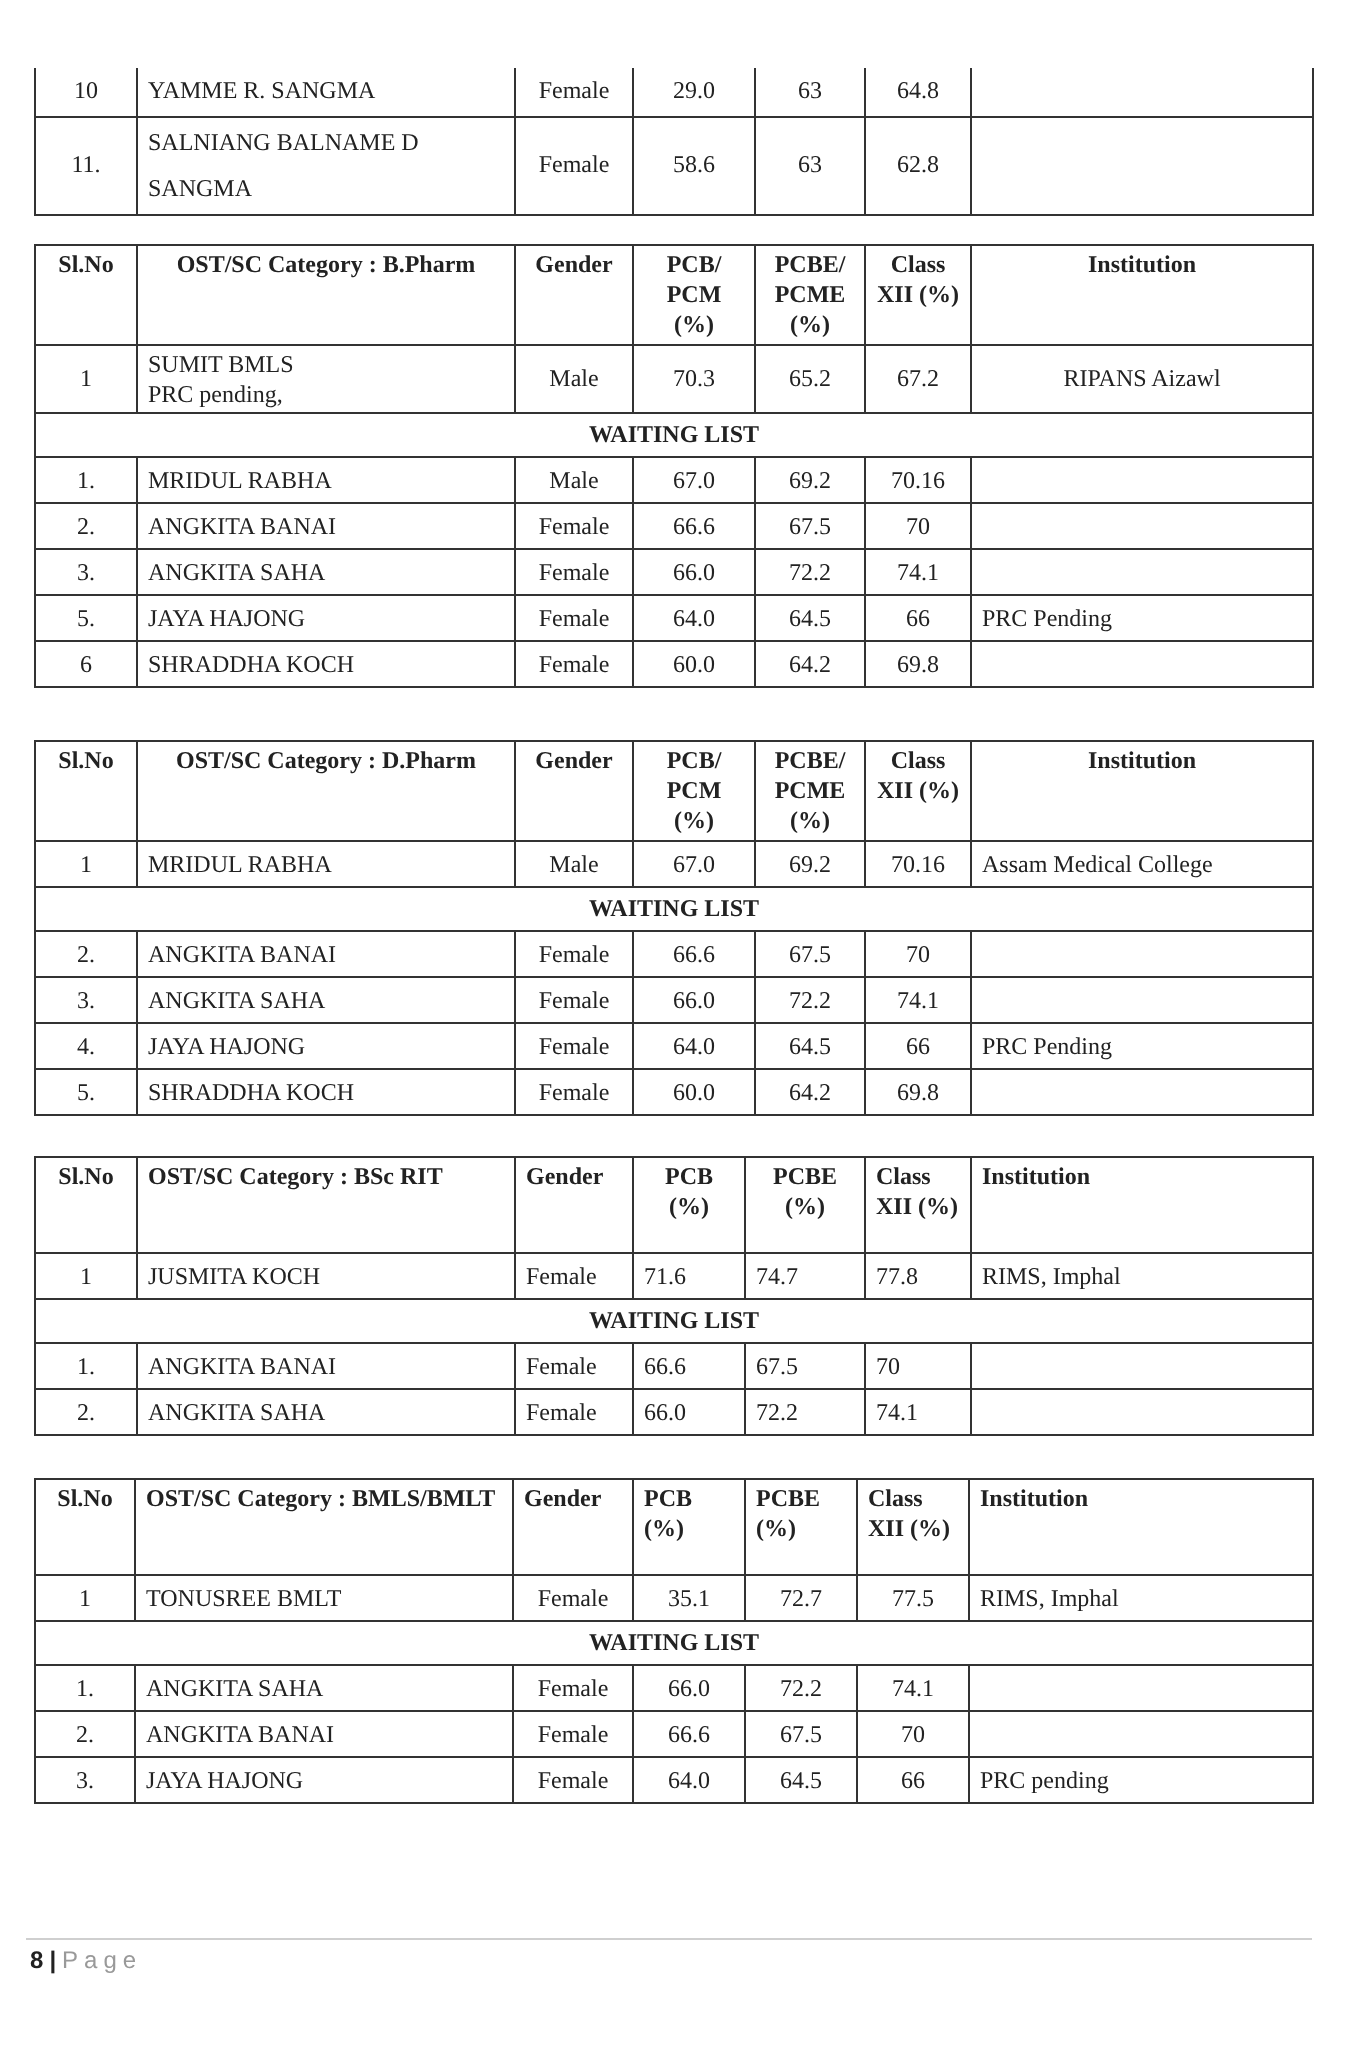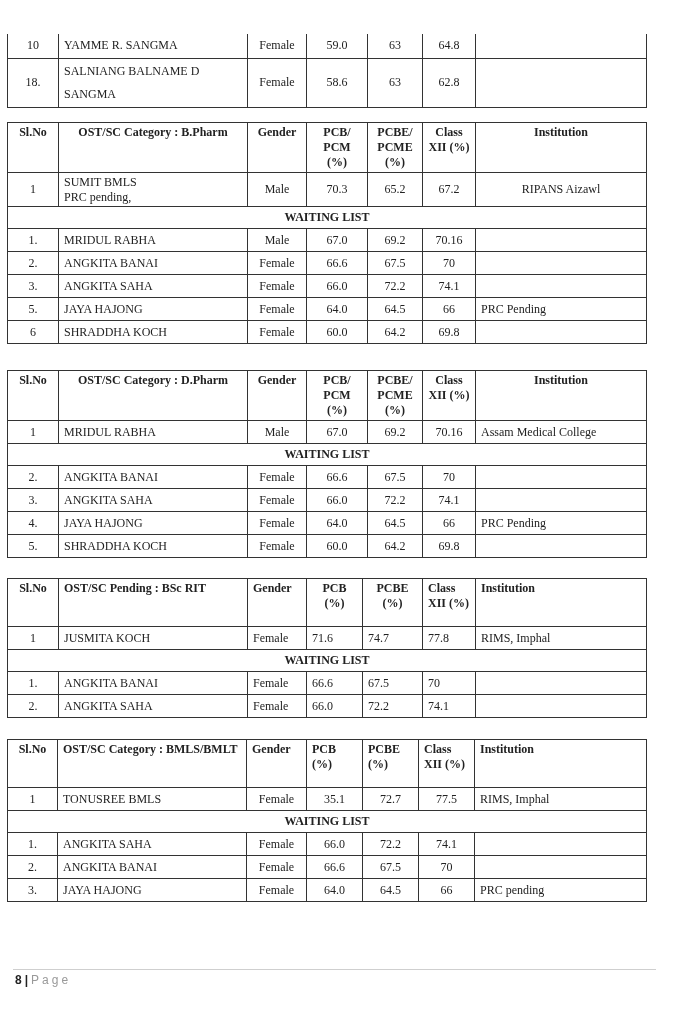--- a/index.html
+++ b/index.html
@@ -1,18 +1,18 @@
 <!DOCTYPE html>
 <html><head>
 <meta charset="utf-8">
 <style>
   * { box-sizing: border-box; margin: 0; padding: 0; }
   html, body { width: 678px; height: 1024px; background: #ffffff; overflow: hidden; }
   body { position: relative; font-family: "Liberation Serif", "DejaVu Serif", serif; color: #222; font-size: 12px; }
-  .tbl { position: absolute; left: 7px; width: 639px; border-collapse: collapse; table-layout: fixed; }
+  .tbl { position: absolute; left: 17px; width: 639px; border-collapse: collapse; table-layout: fixed; }
   .tbl td, .tbl th { border: 1px solid #333; padding: 1px 5px; vertical-align: middle; font-size: 12px; line-height: 15px; }
   .tbl th { font-weight: bold; vertical-align: top; padding-top: 2px; padding-bottom: 2px; }
   .c { text-align: center; }
   .l { text-align: left; }
   .wl td { text-align: center; font-weight: bold; height: 22px; }
   .row td { height: 23px; }
   .pending { font-weight: normal; display: block; }
   .footer-line { position: absolute; left: 13px; width: 643px; top: 969px; border-top: 1px solid #cfcfcf; }
   .footer { position: absolute; left: 15px; top: 973px; font-family: "Liberation Sans", "DejaVu Sans", sans-serif; font-size: 12px; }
   .footer .num { font-weight: bold; color: #222; }
@@ -32,27 +32,27 @@
       <col style="width:61px">
       <col style="width:55px">
       <col style="width:53px">
       <col style="width:171px">
     </colgroup>
   <tbody>
       <tr class="row">
     <td class="c" style="height:24px">10</td>
     <td class="l">YAMME R. SANGMA</td>
     <td class="c">Female</td>
-    <td class="c">59.0</td>
+    <td class="c">29.0</td>
     <td class="c">63</td>
     <td class="c">64.8</td>
     <td class="l"></td>
   </tr>
   <tr class="row">
-    <td class="c" style="height:47px">18.</td>
+    <td class="c" style="height:47px">11.</td>
     <td class="l" style="line-height:23px">
           <span style="display:block">SALNIANG BALNAME D</span>
           <span style="display:block">SANGMA</span>
         </td>
     <td class="c">Female</td>
     <td class="c">58.6</td>
     <td class="c">63</td>
     <td class="c">62.8</td>
     <td class="l"></td>
   </tr>
@@ -219,21 +219,21 @@
       <col style="width:189px">
       <col style="width:59px">
       <col style="width:56px">
       <col style="width:60px">
       <col style="width:53px">
       <col style="width:171px">
     </colgroup>
   <tbody>
       <tr>
     <th class="c" style="height:48px">Sl.No</th>
-    <th class="l">OST/SC Pending : BSc RIT</th>
+    <th class="l">OST/SC Category : BSc RIT</th>
     <th class="l">Gender</th>
     <th class="c">PCB (%)</th>
     <th class="c">PCBE (%)</th>
     <th class="l">Class XII (%)</th>
     <th class="l">Institution</th>
   </tr>
   <tr class="row">
     <td class="c">1</td>
     <td class="l">JUSMITA KOCH</td>
     <td class="l">Female</td>
@@ -281,21 +281,21 @@
     <th class="c" style="height:48px">Sl.No</th>
     <th class="l">OST/SC Category : BMLS/BMLT</th>
     <th class="l">Gender</th>
     <th class="l">PCB (%)</th>
     <th class="l">PCBE (%)</th>
     <th class="l">Class XII (%)</th>
     <th class="l">Institution</th>
   </tr>
   <tr class="row">
     <td class="c">1</td>
-    <td class="l">TONUSREE BMLS</td>
+    <td class="l">TONUSREE BMLT</td>
     <td class="c">Female</td>
     <td class="c">35.1</td>
     <td class="c">72.7</td>
     <td class="c">77.5</td>
     <td class="l">RIMS, Imphal</td>
   </tr>
   <tr class="wl">
     <td colspan="7">WAITING LIST</td>
   </tr>
   <tr class="row">

